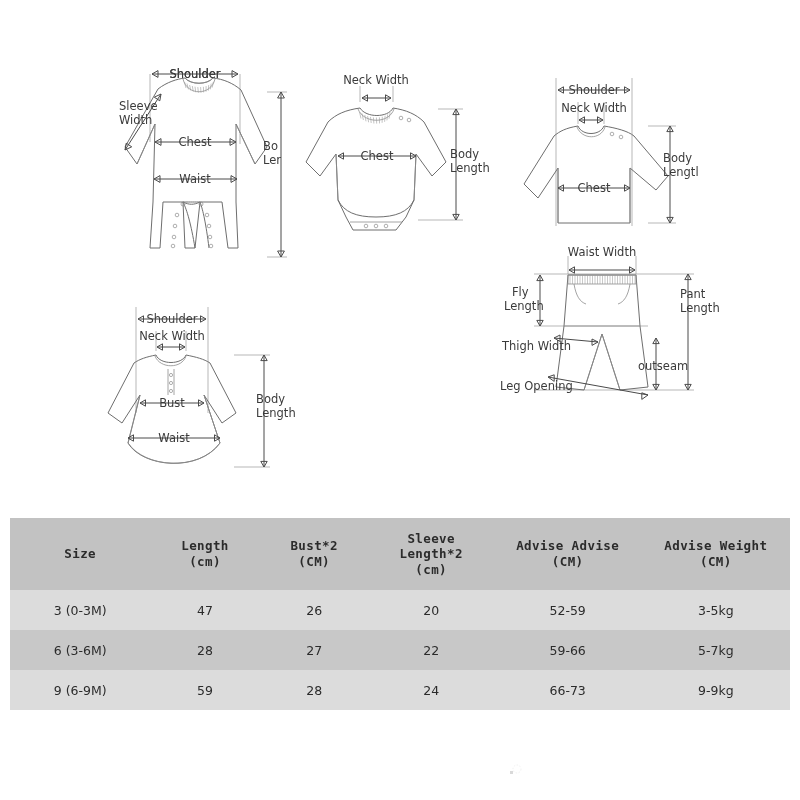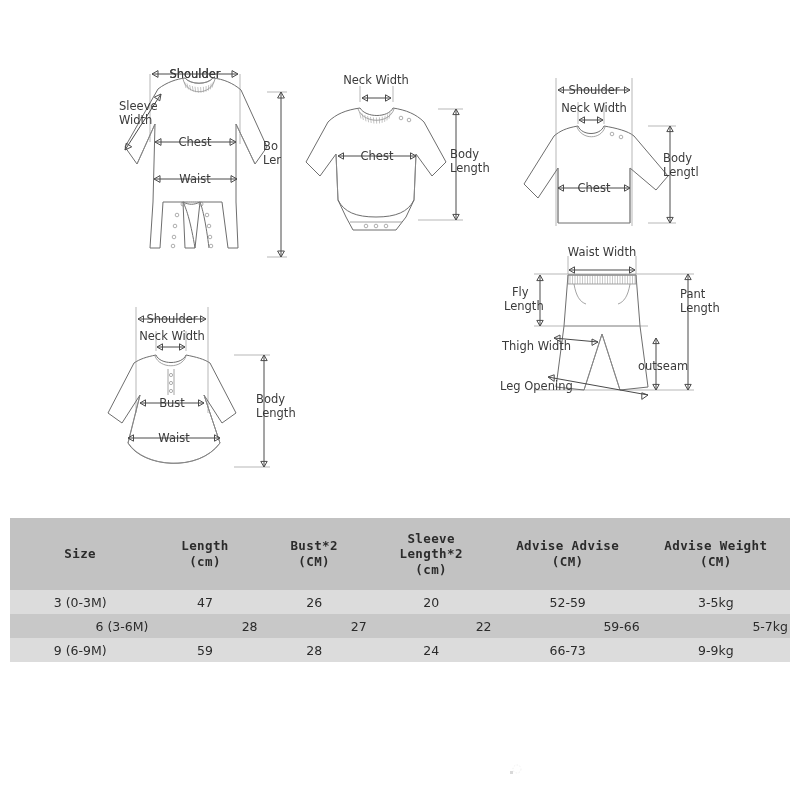--- a/index.html
+++ b/index.html
@@ -76,28 +76,28 @@
     background: #c2c2c2;
     height: 64px;
     font-family: "DejaVu Sans Mono", monospace;
     font-size: 12.5px;
     font-weight: bold;
     line-height: 1.25;
     letter-spacing: 0.4px;
     padding: 4px 2px;
   }
   #size-table tbody td {
-    height: 24px;
+    height: 40px;
     font-family: "DejaVu Sans", sans-serif;
     font-size: 12.5px;
     font-weight: normal;
     padding: 0 2px;
   }
   #size-table tbody tr.row-light td { background: #dcdcdc; }
-  #size-table tbody tr.row-dark  td { background: #c8c8c8; text-align: right; }
+  #size-table tbody tr.row-dark  td { background: #c8c8c8; }
 
   .col-size    { width: 18.0%; }
   .col-length  { width: 14.0%; }
   .col-bust    { width: 14.0%; }
   .col-sleeve  { width: 16.0%; }
   .col-height  { width: 19.0%; }
   .col-weight  { width: 19.0%; }
 
   .hdr-l1 { display: block; }
   .hdr-l2 { display: block; }

